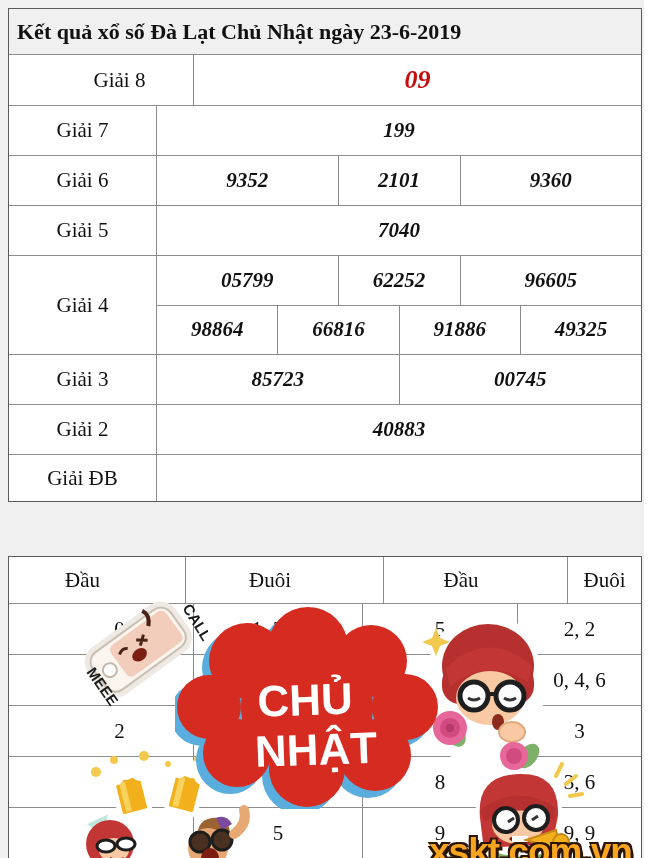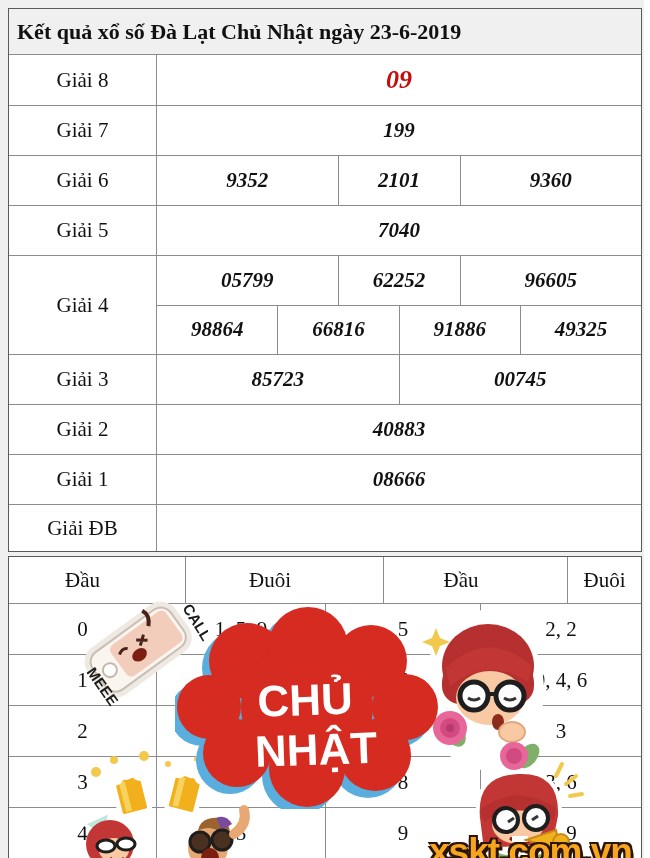--- a/index.html
+++ b/index.html
@@ -24,21 +24,21 @@
     font-size:21px;
   }
   .varea{ flex:1; display:flex; flex-direction:column; }
   .vrow{ display:flex; flex:1; }
   .vrow.sub2{ border-top:1px solid #8c8c8c; }
   .vcell{
     display:flex; align-items:center; justify-content:center;
     font-size:21px; font-weight:bold; flex:1 1 0;font-style:italic;
   }
   .vcell + .vcell{ border-left:1px solid #8c8c8c; }
-  .h50{ height:50px; } .h49{ height:49px;justify-content:flex-end; } .h46{ height:46px;gap:29px; } .h98{ height:98px; }
+  .h50{ height:50px;padding-left:37px; } .h49{ height:49px;justify-content:flex-end; } .h46{ height:46px;gap:29px; } .h98{ height:98px; }
   .red{ color:#c40d0d; }
   .fs26{ font-size:26px; } .fs30{ font-size:30px; }
   .w37{ flex:0 0 37.3%; } .w25{ flex:0 0 25%; } .w38{ flex:1 1 auto; }
   
   .ht .hcell{
     display:flex; align-items:center; justify-content:center;
     font-size:21px; font-weight:normal;
   }
   .ht .c1{ flex:0 0 147px; } .ht .c2{ flex:0 0 168px; }
   .ht .c3{ flex:0 0 154px; } .ht .c4{ flex:1 1 auto; }
@@ -131,28 +131,20 @@
 
     <div class="trow h49">
       <div class="lcell">Giải 2</div>
       <div class="varea">
           <div class="vrow">
         <div class="vcell">40883</div>
       </div>
         </div>
     </div>
 
-    <div class="trow h49">
-      <div class="lcell">Giải 1</div>
-      <div class="varea">
-          <div class="vrow">
-        <div class="vcell">08666</div>
-      </div>
-        </div>
-    </div>
 
     <div class="trow h46">
       <div class="lcell">Giải ĐB</div>
     </div>
   </div>
 
   <div class="tbl ht" style="top:556px;">
     <div class="trow first h46">
       <div class="hcell c1">Đầu</div>
       <div class="hcell c2">Đuôi</div>

